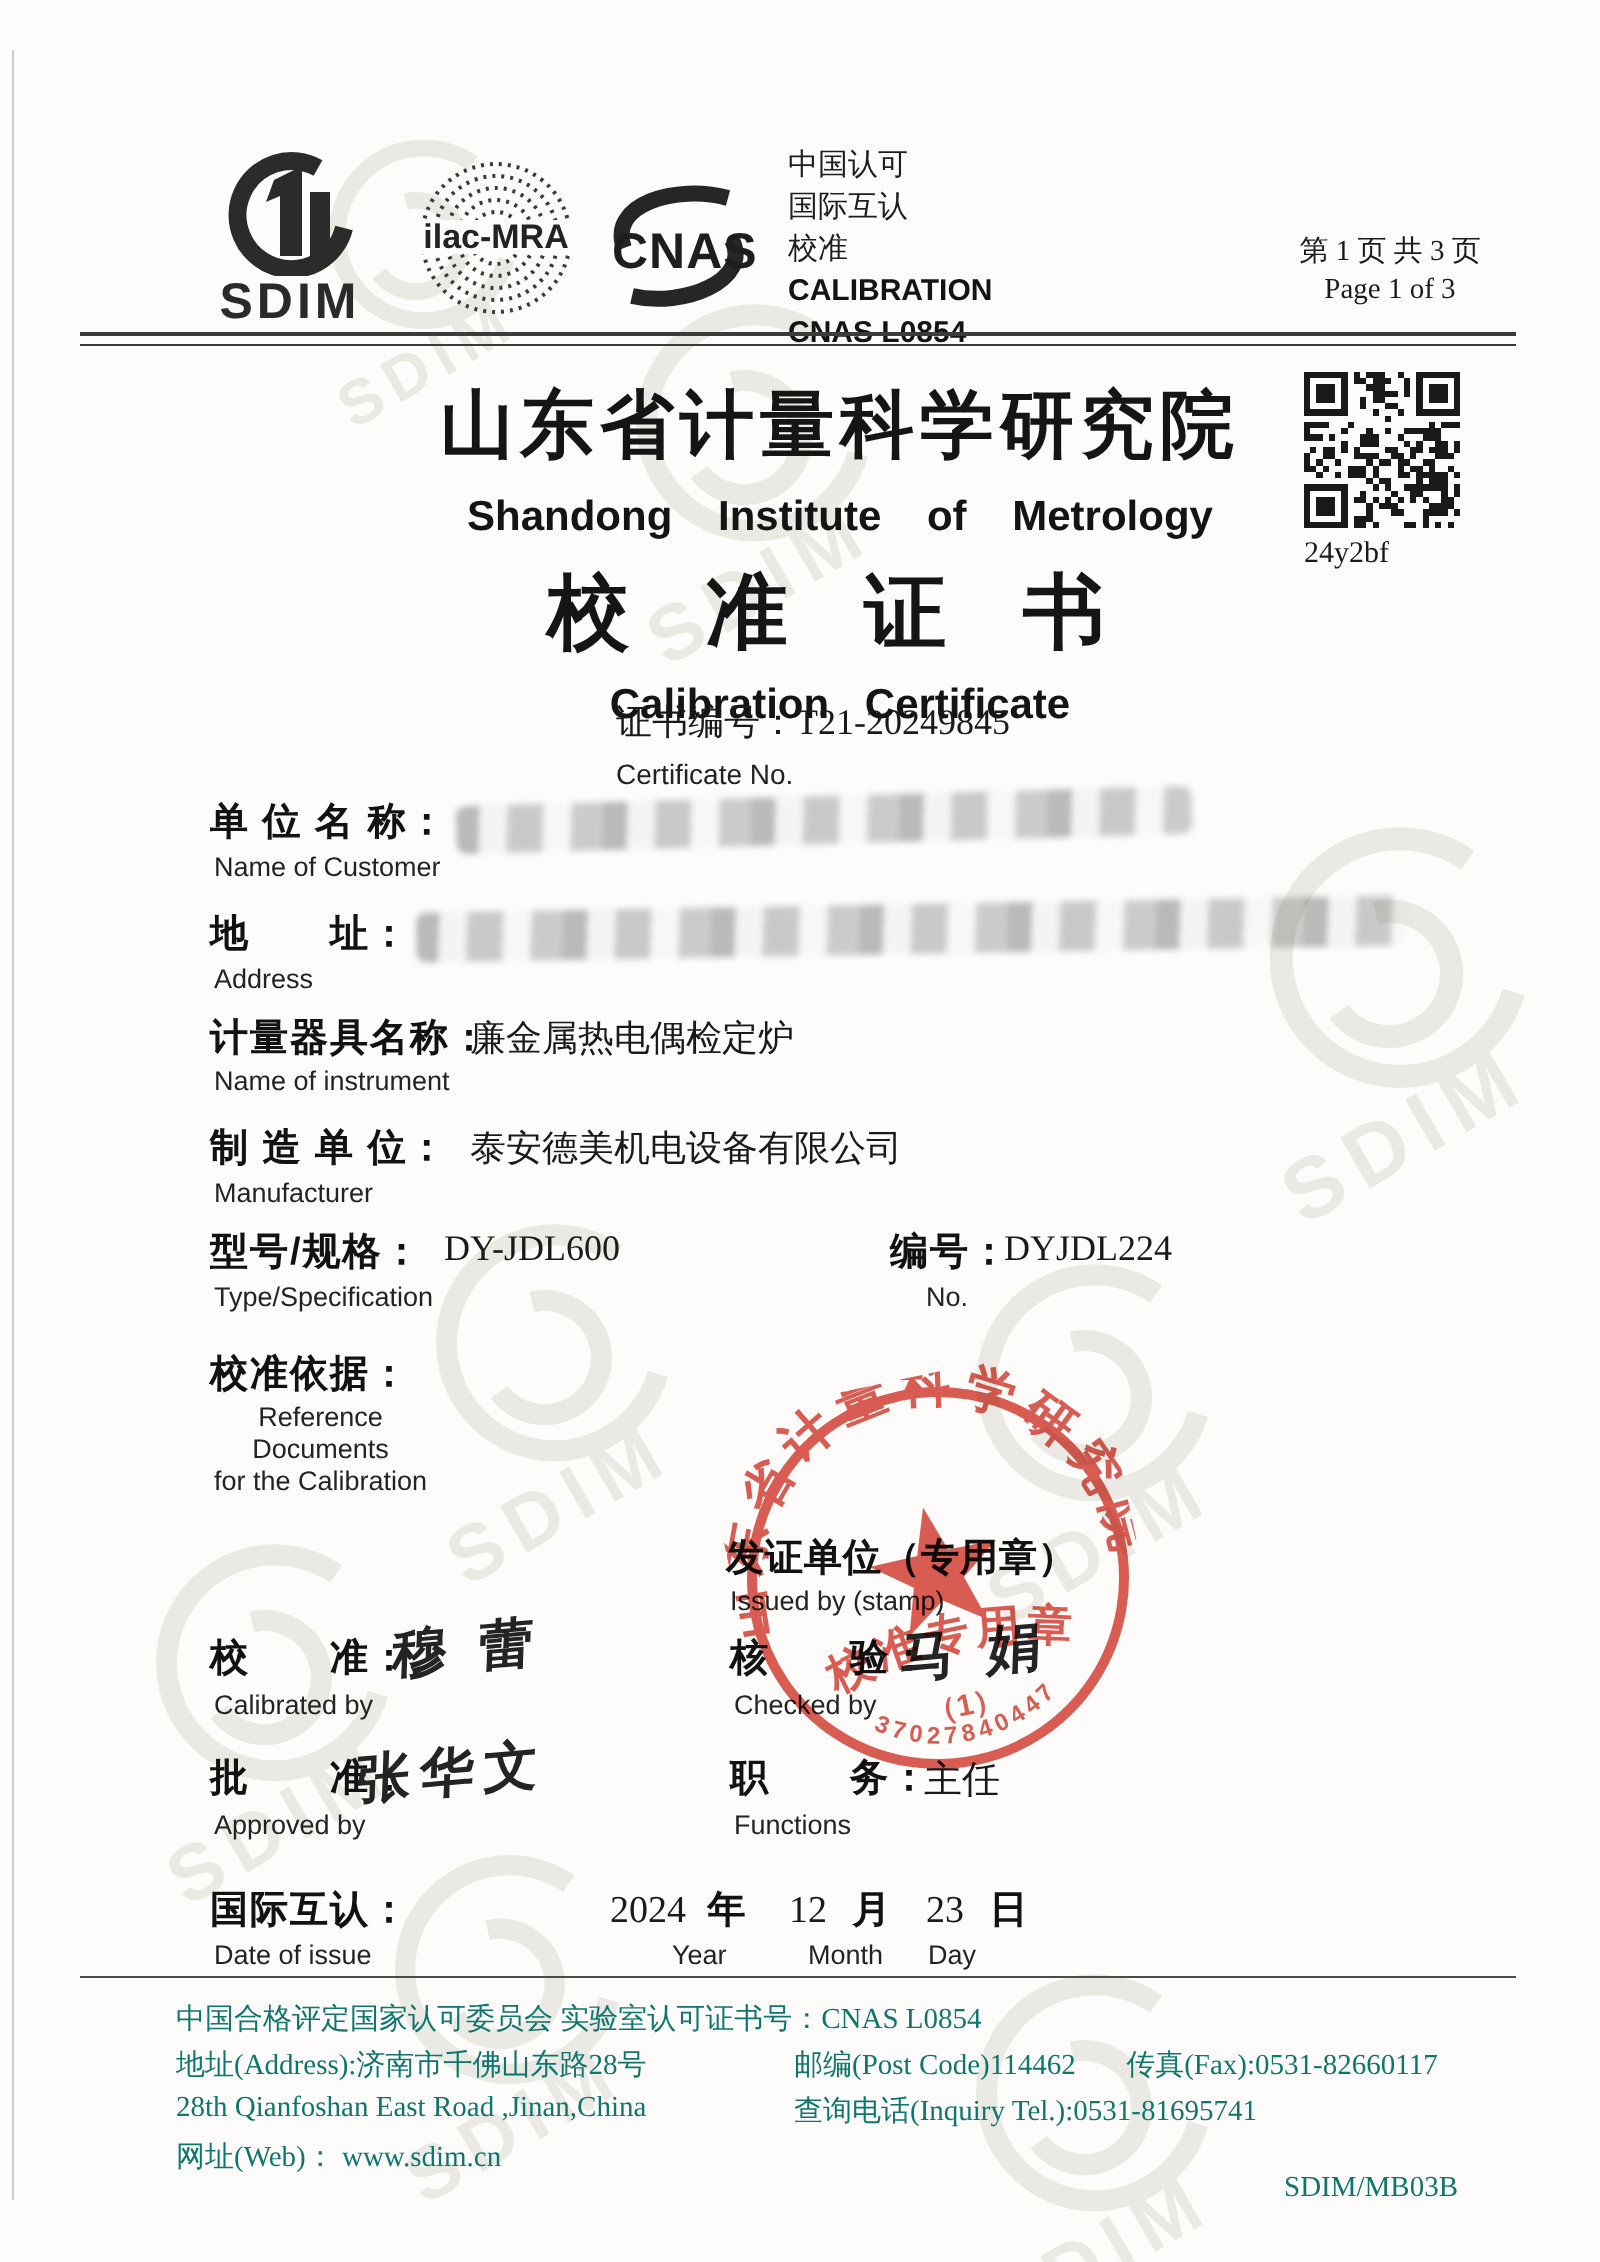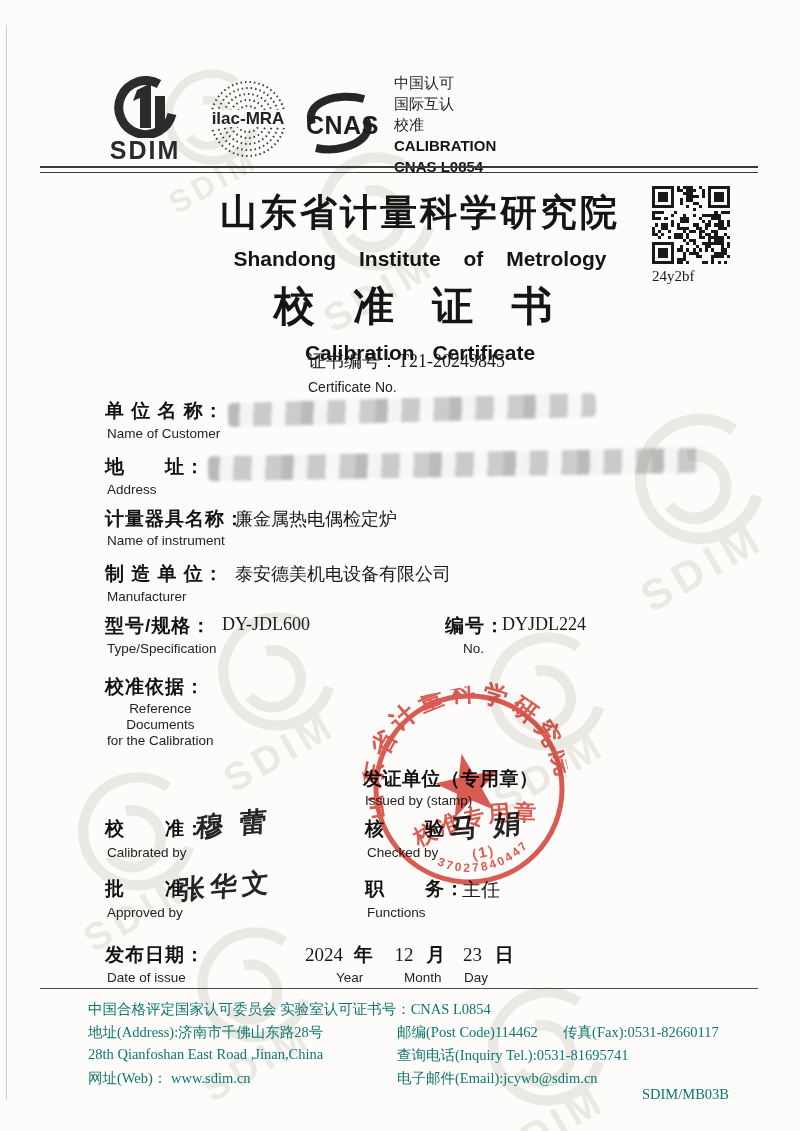--- a/index.html
+++ b/index.html
@@ -134,20 +134,24 @@
   </div>
 
   <div class="abs" style="left:394px;top:72px;">
     <div class="accred-zh">中国认可</div>
     <div class="accred-zh">国际互认</div>
     <div class="accred-zh">校准</div>
     <div class="accred-en">CALIBRATION</div>
     <div class="accred-en">CNAS L0854</div>
   </div>
 
+  <div class="abs" style="left:640px;top:116px;text-align:center;width:110px;">
+    <div class="pageinfo-zh">第 1 页 共 3 页</div>
+    <div class="pageinfo-en">Page 1 of 3</div>
+  </div>
 
   <div class="rule-double"></div>
 
   <div class="abs" style="left:652px;top:186px;width:78px;">
     <svg id="qr-svg" width="78" height="78" viewBox="0 0 25 25" shape-rendering="crispEdges">
         <path d="M8 0h1v1h-1zM10 0h1v1h-1zM11 0h1v1h-1zM12 0h1v1h-1zM15 0h1v1h-1zM8 1h1v1h-1zM9 1h1v1h-1zM11 1h1v1h-1zM12 1h1v1h-1zM13 1h1v1h-1zM16 1h1v1h-1zM10 2h1v1h-1zM11 2h1v1h-1zM12 2h1v1h-1zM16 2h1v1h-1zM11 3h1v1h-1zM12 3h1v1h-1zM13 3h1v1h-1zM14 3h1v1h-1zM16 3h1v1h-1zM9 4h1v1h-1zM11 4h1v1h-1zM12 4h1v1h-1zM9 5h1v1h-1zM13 5h1v1h-1zM14 5h1v1h-1zM11 6h1v1h-1zM15 6h1v1h-1zM13 7h1v1h-1zM0 8h1v1h-1zM1 8h1v1h-1zM2 8h1v1h-1zM3 8h1v1h-1zM7 8h1v1h-1zM20 8h1v1h-1zM22 8h1v1h-1zM23 8h1v1h-1zM24 8h1v1h-1zM0 9h1v1h-1zM6 9h1v1h-1zM10 9h1v1h-1zM13 9h1v1h-1zM16 9h1v1h-1zM17 9h1v1h-1zM18 9h1v1h-1zM19 9h1v1h-1zM20 9h1v1h-1zM21 9h1v1h-1zM0 10h1v1h-1zM1 10h1v1h-1zM2 10h1v1h-1zM4 10h1v1h-1zM9 10h1v1h-1zM10 10h1v1h-1zM11 10h1v1h-1zM15 10h1v1h-1zM19 10h1v1h-1zM20 10h1v1h-1zM21 10h1v1h-1zM6 11h1v1h-1zM9 11h1v1h-1zM10 11h1v1h-1zM11 11h1v1h-1zM16 11h1v1h-1zM18 11h1v1h-1zM21 11h1v1h-1zM22 11h1v1h-1zM24 11h1v1h-1zM1 12h1v1h-1zM3 12h1v1h-1zM4 12h1v1h-1zM6 12h1v1h-1zM8 12h1v1h-1zM13 12h1v1h-1zM14 12h1v1h-1zM17 12h1v1h-1zM18 12h1v1h-1zM20 12h1v1h-1zM21 12h1v1h-1zM22 12h1v1h-1zM24 12h1v1h-1zM0 13h1v1h-1zM3 13h1v1h-1zM4 13h1v1h-1zM8 13h1v1h-1zM9 13h1v1h-1zM10 13h1v1h-1zM11 13h1v1h-1zM14 13h1v1h-1zM15 13h1v1h-1zM17 13h1v1h-1zM21 13h1v1h-1zM22 13h1v1h-1zM23 13h1v1h-1zM0 14h1v1h-1zM2 14h1v1h-1zM5 14h1v1h-1zM10 14h1v1h-1zM12 14h1v1h-1zM13 14h1v1h-1zM15 14h1v1h-1zM16 14h1v1h-1zM19 14h1v1h-1zM20 14h1v1h-1zM0 15h1v1h-1zM1 15h1v1h-1zM3 15h1v1h-1zM7 15h1v1h-1zM8 15h1v1h-1zM9 15h1v1h-1zM11 15h1v1h-1zM15 15h1v1h-1zM17 15h1v1h-1zM18 15h1v1h-1zM20 15h1v1h-1zM23 15h1v1h-1zM2 16h1v1h-1zM5 16h1v1h-1zM7 16h1v1h-1zM8 16h1v1h-1zM9 16h1v1h-1zM11 16h1v1h-1zM15 16h1v1h-1zM16 16h1v1h-1zM18 16h1v1h-1zM19 16h1v1h-1zM20 16h1v1h-1zM21 16h1v1h-1zM22 16h1v1h-1zM24 16h1v1h-1zM10 17h1v1h-1zM12 17h1v1h-1zM13 17h1v1h-1zM18 17h1v1h-1zM20 17h1v1h-1zM21 17h1v1h-1zM22 17h1v1h-1zM11 18h1v1h-1zM13 18h1v1h-1zM16 18h1v1h-1zM17 18h1v1h-1zM18 18h1v1h-1zM19 18h1v1h-1zM20 18h1v1h-1zM21 18h1v1h-1zM22 18h1v1h-1zM24 18h1v1h-1zM9 19h1v1h-1zM14 19h1v1h-1zM17 19h1v1h-1zM18 19h1v1h-1zM22 19h1v1h-1zM24 19h1v1h-1zM8 20h1v1h-1zM9 20h1v1h-1zM11 20h1v1h-1zM13 20h1v1h-1zM15 20h1v1h-1zM17 20h1v1h-1zM19 20h1v1h-1zM22 20h1v1h-1zM23 20h1v1h-1zM10 21h1v1h-1zM12 21h1v1h-1zM13 21h1v1h-1zM14 21h1v1h-1zM20 21h1v1h-1zM21 21h1v1h-1zM22 21h1v1h-1zM23 21h1v1h-1zM10 22h1v1h-1zM14 22h1v1h-1zM15 22h1v1h-1zM19 22h1v1h-1zM20 22h1v1h-1zM21 22h1v1h-1zM22 22h1v1h-1zM24 22h1v1h-1zM8 23h1v1h-1zM9 23h1v1h-1zM10 23h1v1h-1zM19 23h1v1h-1zM8 24h1v1h-1zM9 24h1v1h-1zM11 24h1v1h-1zM16 24h1v1h-1zM17 24h1v1h-1zM19 24h1v1h-1zM21 24h1v1h-1zM23 24h1v1h-1z" fill="#191919"></path>
         <rect x="0" y="0" width="7" height="7" fill="#191919"></rect>
         <rect x="1" y="1" width="5" height="5" fill="#fdfcfa"></rect>
         <rect x="2" y="2" width="3" height="3" fill="#191919"></rect>
         <rect x="18" y="0" width="7" height="7" fill="#191919"></rect>
@@ -236,21 +240,21 @@
     </text>
     <text font-size="22" font-weight="bold" fill="#d6463c" letter-spacing="3" font-family="Liberation Serif, serif">
       <textPath href="#bowP" startOffset="50%" text-anchor="middle">校准专用章</textPath>
     </text>
     <text x="0" y="70" text-anchor="middle" font-size="15" fill="#d6463c" font-weight="bold">（1）</text>
     <text font-size="12" fill="#d6463c" letter-spacing="2.5" font-weight="bold">
       <textPath href="#numP" startOffset="50%" text-anchor="middle">37027840447</textPath>
     </text>
   </svg>
 
-  <div class="abs zh-label" style="left:105px;top:942px">发布日期：</div>
+  <div class="abs zh-label" style="left:105px;top:942px">国际互认：</div>
   <div class="abs en-label" style="left:107px;top:970px">Date of issue</div>
   <div class="abs value" style="left:305px;top:942px;font-size:19px">
     <span>2024</span>
     <span class="zh-label" style="margin:0 16px 0 6px">年</span>
     <span>12</span>
     <span class="zh-label" style="margin:0 12px 0 8px">月</span>
     <span>23</span>
     <span class="zh-label" style="margin-left:8px">日</span>
   </div>
   <div class="abs en-label" style="left:336px;top:970px">Year</div>
@@ -264,16 +268,15 @@
   <div class="abs foot" style="left:397px;top:1023px">
     <span>邮编(Post Code)114462</span>
     <span style="display:inline-block;width:18px"></span>
     <span>传真(Fax):0531-82660117</span>
   </div>
 
   <div class="abs foot" style="left:88px;top:1046px">28th Qianfoshan East Road ,Jinan,China</div>
   <div class="abs foot" style="left:397px;top:1046px">查询电话(Inquiry Tel.):0531-81695741</div>
 
   <div class="abs foot" style="left:88px;top:1069px">网址(Web)： www.sdim.cn</div>
-  <div class="abs foot" style="left:397px;top:1069px">电子邮件(Email):jcywb@sdim.cn</div>
 
   <div class="abs foot" style="left:642px;top:1086px">SDIM/MB03B</div>
 </div>
 
 </body></html>

